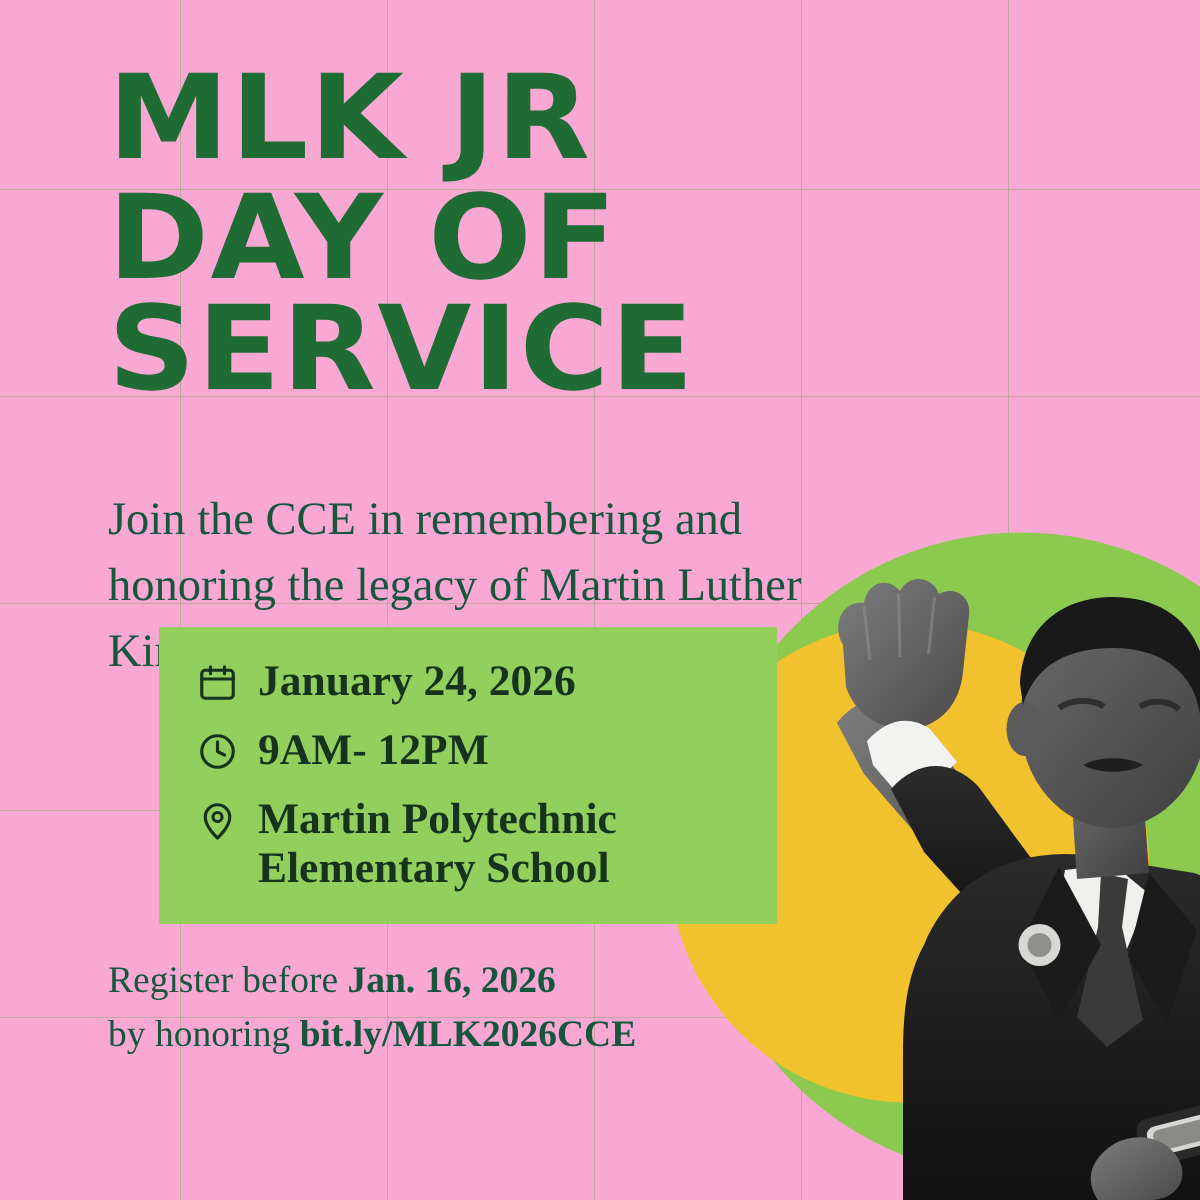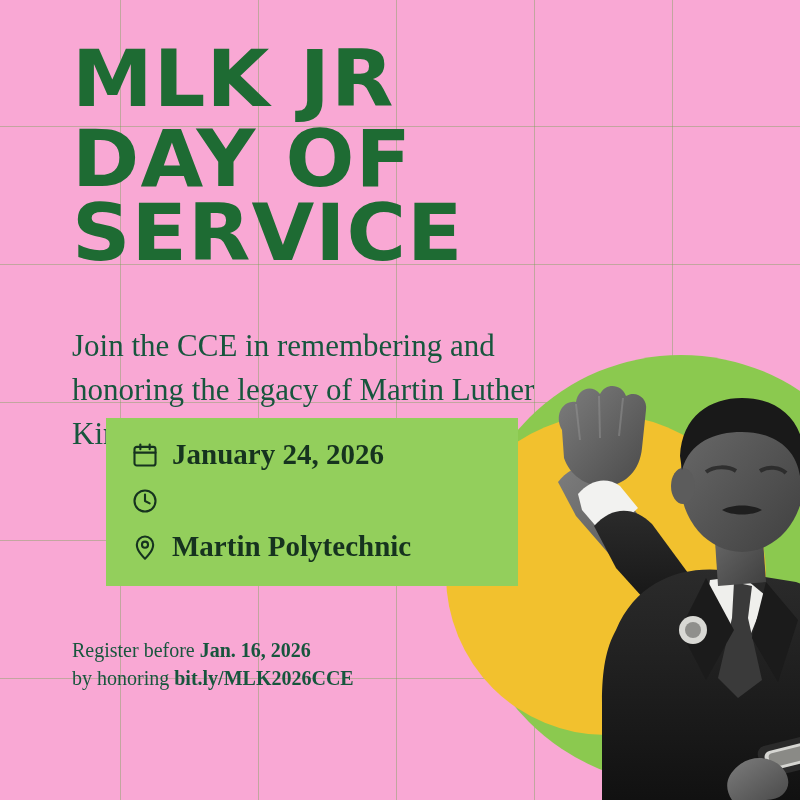--- a/index.html
+++ b/index.html
@@ -132,21 +132,21 @@
   }
 
   
   #register {
     position: absolute;
     left: 72px;
     top: 636px;
     width: 430px;
     color: #17563d;
     font-family: "Liberation Serif", serif;
-    font-size: 20px;
+    font-size: 25px;
     line-height: 1.42;
   }
   #register b { font-weight: bold; }
   .reg-line { display: block; white-space: pre; }
 </style>
 </head>
 <body>
 
 <div id="poster">
 
@@ -241,31 +241,33 @@
       <span class="detail-text">January 24, 2026</span>
     </div>
 
     <div class="detail-row">
       <span class="detail-icon">
         <svg viewBox="0 0 24 24" fill="none" stroke="#16331f" stroke-width="1.8" stroke-linecap="round" stroke-linejoin="round">
           <circle cx="12" cy="12" r="9"></circle>
           <polyline points="12 6.5 12 12 16 14"></polyline>
         </svg>
       </span>
+      <span class="detail-text">9AM- 12PM</span>
     </div>
 
     <div class="detail-row">
       <span class="detail-icon">
         <svg viewBox="0 0 24 24" fill="none" stroke="#16331f" stroke-width="1.8" stroke-linecap="round" stroke-linejoin="round">
           <path d="M12 22s7-6.2 7-12a7 7 0 1 0-14 0c0 5.8 7 12 7 12z"></path>
           <circle cx="12" cy="10" r="2.6"></circle>
         </svg>
       </span>
       <span class="detail-text">
         <span>Martin Polytechnic</span><br>
+        <span>Elementary School</span>
       </span>
     </div>
 
   </div>
 
   <div id="register">
     <span class="reg-line"><span>Register before </span><b>Jan. 16, 2026</b></span>
     <span class="reg-line"><span>by honoring </span><b>bit.ly/MLK2026CCE</b></span>
   </div>
 

